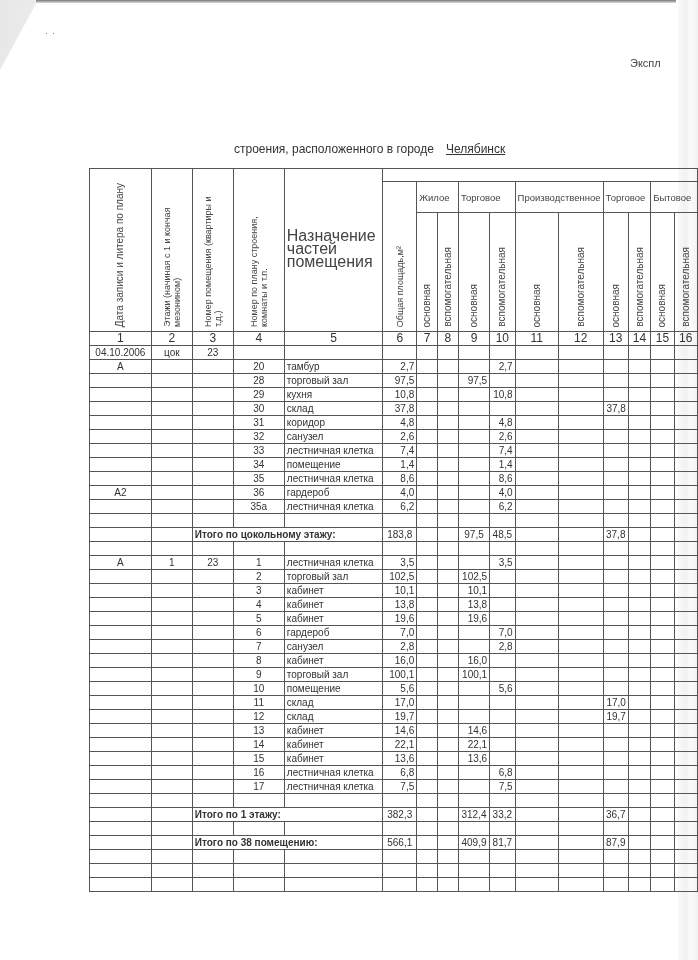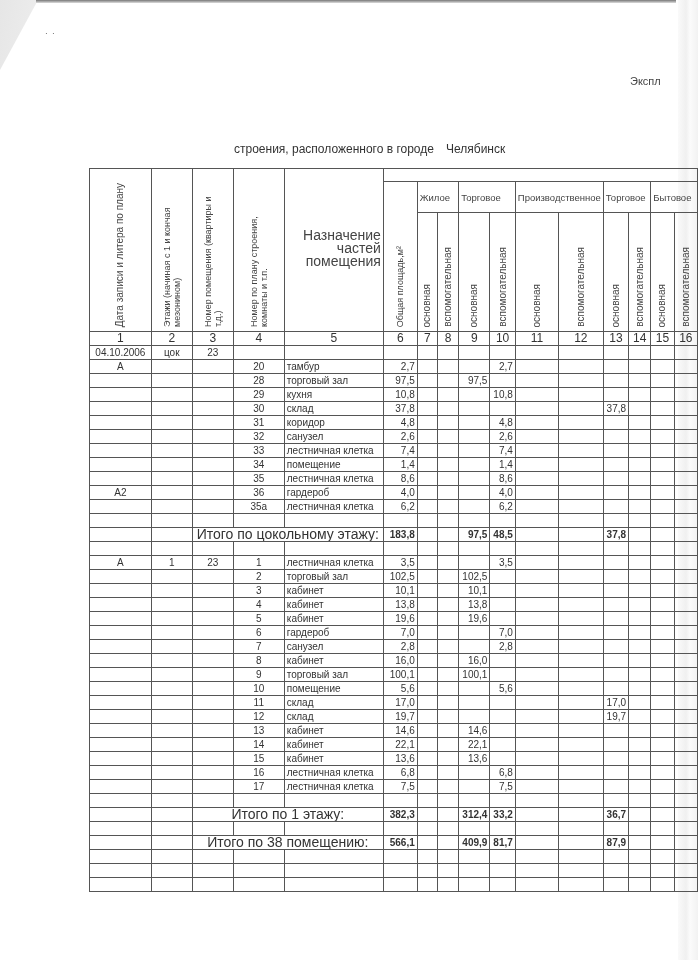--- a/index.html
+++ b/index.html
@@ -16,23 +16,23 @@
   }
   .page-edge-top {
     position: absolute; left: 36px; top: 0; width: 640px; height: 3px;
     background: linear-gradient(#777, #ddd);
   }
   .page-edge-right {
     position: absolute; right: 0; top: 0; width: 20px; height: 960px;
     background: linear-gradient(90deg, #fafafa, #f0f0f0 40%, #fbfbfb 60%, #f2f2f2);
   }
   .specks { position: absolute; left: 45px; top: 29px; font-size: 8px; color: #555; letter-spacing: 1px; }
-  .header-right { position: absolute; left: 630px; top: 75px; font-size: 11px; color: #444; }
+  .header-right { position: absolute; left: 630px; top: 57px; font-size: 11px; color: #444; }
   .subtitle { position: absolute; left: 234px; top: 142px; font-size: 12px; color: #333; }
-  .city { position: absolute; left: 446px; top: 142px; font-size: 12px; color: #333; }
+  .city { position: absolute; left: 446px; top: 142px; font-size: 12px; color: #333; text-decoration: underline; }
 
   .table-wrap { position: absolute; left: 89px; top: 168px; }
   table.expl {
     border-collapse: collapse;
     table-layout: fixed;
     font-size: 10px;
   }
   table.expl td {
     border: 1px solid #555;
     padding: 0 2px;
@@ -46,23 +46,23 @@
   .vspan {
     writing-mode: vertical-rl; transform: rotate(180deg);
     font-size: 9px; line-height: 10px; color: #444; padding: 4px 0; max-height: 146px;
     white-space: normal;
   }
   .vspan.big { font-size: 10px; }
   .group-head { text-align: left; font-size: 9.5px; color: #444; line-height: 11px !important; height: 30px !important; white-space: normal !important; }
   .colnum td { text-align: center; font-size: 12px; height: 14px; color: #333; }
   .num { text-align: right; }
   .c { text-align: center; }
-  .bold { font-weight: bold; }
-  .total-label { text-align: center; font-weight: normal; font-size: 14px; }
-  .purpose-head { text-align: right; white-space: normal !important; font-size: 14px; color: #444; vertical-align: top; padding-top: 60px !important; }
+  .bold { font-weight: normal; text-align: center; }
+  .total-label { font-weight: bold; font-size: 10px; }
+  .purpose-head { text-align: left; white-space: normal !important; font-size: 16px; color: #444; vertical-align: top; padding-top: 60px !important; }
 </style>
 </head>
 <body>
 
 <div class="page-shadow-left"></div>
 <div class="page-edge-top"></div>
 <div class="page-edge-right"></div>
 <div class="specks">· ·</div>
 
 <div class="header-right">Экспл</div>

